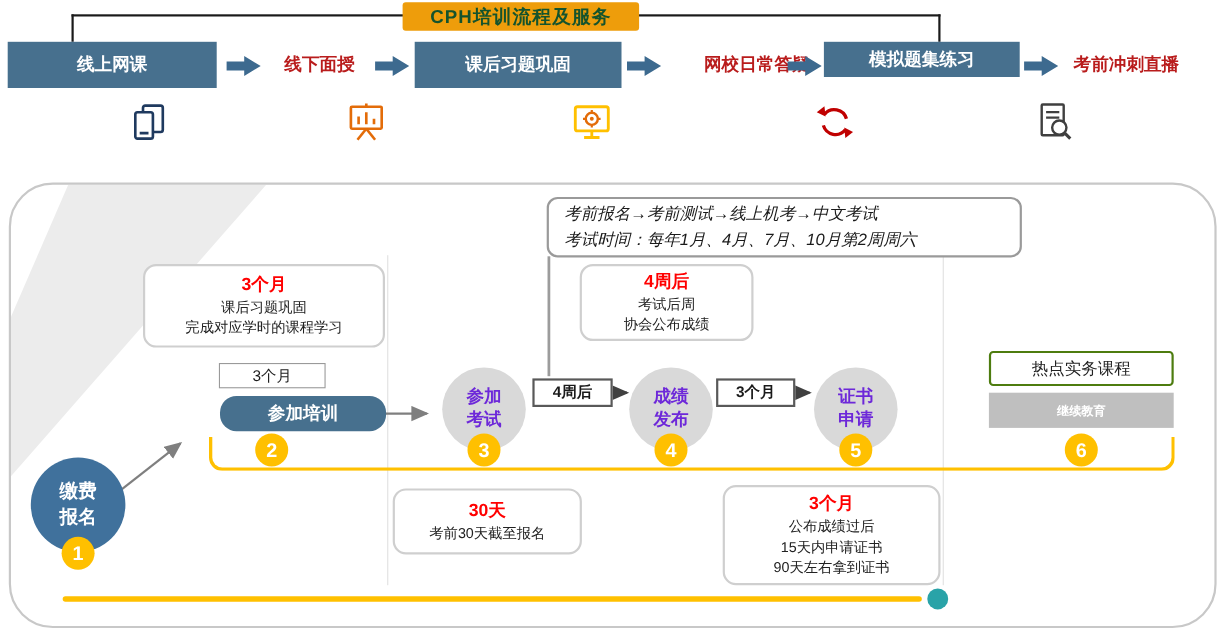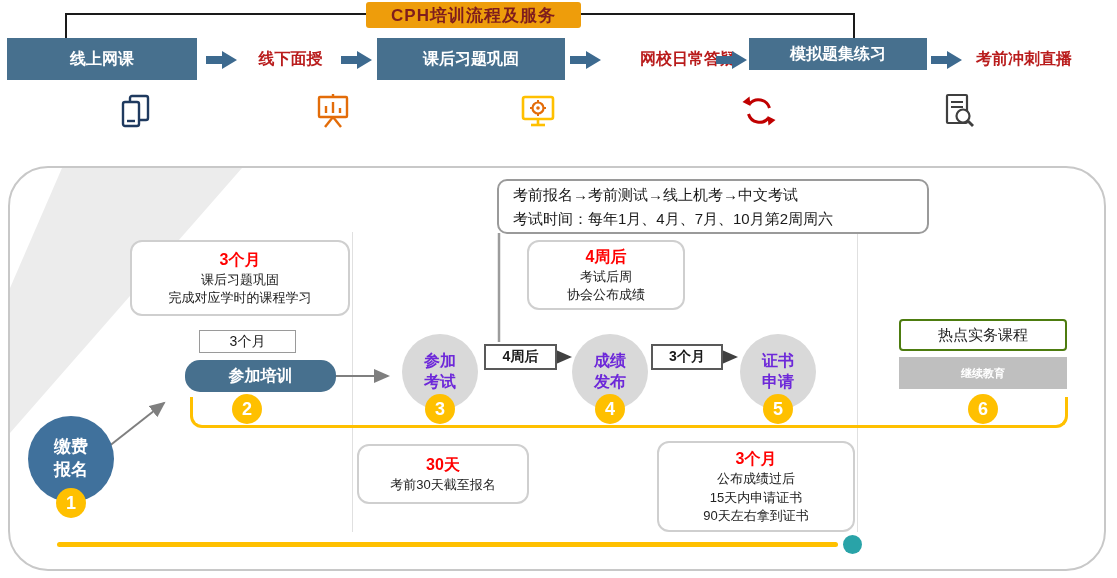--- a/index.html
+++ b/index.html
@@ -5,21 +5,21 @@
   * { margin:0; padding:0; box-sizing:border-box; }
   body { font-family:"Liberation Sans","DejaVu Sans",sans-serif; background:#fff; }
   .page { position:relative; width:1117px; height:578px; background:#fff; overflow:hidden; }
   .abs { position:absolute; }
   .flexc { display:flex; align-items:center; justify-content:center; }
   .col { flex-direction:column; }
 
   
   .bracket-h { height:2px; background:#1a1a1a; }
   .bracket-v { width:2px; background:#1a1a1a; }
-  .title-badge { background:#EE9D0B; color:#7f1d1d; font-weight:bold; font-size:17px; letter-spacing:1px; border-radius:3px; z-index:5; }
+  .title-badge { background:#EE9D0B; color:#14532d; font-weight:bold; font-size:17px; letter-spacing:1px; border-radius:3px; z-index:5; }
   .topbox { background:#47708E; color:#fff; font-weight:bold; font-size:16px; }
   .toptext { color:#b91c1c; font-weight:bold; font-size:16px; }
 
   
   .main-frame { left:8px; top:166px; width:1098px; height:405px; border:2px solid #C8C8C8; border-radius:40px; overflow:hidden; }
   .deco-tri { position:absolute; left:0; top:0; width:260px; height:290px; background:#ECECEC;
               clip-path:polygon(52px 0, 232px 0, 0 265px, 0 120px); }
   .faint-line { width:1px; background:#E0E0E0; z-index:1; }
 
   
@@ -157,21 +157,21 @@
         <path d="M0,0 L8,3.5 L0,7 Z" fill="#404040"></path>
       </marker>
     </defs>
     <line x1="108" y1="447" x2="164" y2="403" stroke="#7F7F7F" stroke-width="2" marker-end="url(#ahGray)"></line>
     <line x1="316" y1="376" x2="388" y2="376" stroke="#7F7F7F" stroke-width="2" marker-end="url(#ahGray)"></line>
     <line x1="559" y1="357" x2="570" y2="357" stroke="#404040" stroke-width="2" marker-end="url(#ahDark)"></line>
     <line x1="725" y1="357" x2="736" y2="357" stroke="#404040" stroke-width="2" marker-end="url(#ahDark)"></line>
     <polyline points="499,233 499,342" stroke="#9C9C9C" stroke-width="2.5" fill="none"></polyline>
   </svg>
 
-  <div class="abs exam-box" style="left:497px; top:179px; width:432px; height:55px;">
+  <div class="abs exam-box" style="left:497px; top:179px; width:432px; height:55px;font-style:italic;">
     <div>考前报名→考前测试→线上机考→中文考试</div>
     <div>考试时间：每年1月、4月、7月、10月第2周周六</div>
   </div>
 
   <div class="abs callout" style="left:130px; top:240px; width:220px; height:76px;">
     <div class="hl">3个月</div>
     <div class="body">课后习题巩固</div>
     <div class="body">完成对应学时的课程学习</div>
   </div>
 
@@ -195,21 +195,21 @@
 
   <div class="abs yellow-bracket"></div>
 
   <div class="abs blue-circle flexc col" style="left:28px; top:416px; width:86px; height:86px;">
     <span>缴费</span>
     <span>报名</span>
   </div>
   <div class="abs num-badge flexc" style="left:56px; top:488px;">1</div>
 
   <div class="abs plain-box flexc" style="left:199px; top:330px; width:97px; height:23px;">3个月</div>
-  <div class="abs blue-box flexc" style="left:185px; top:360px; width:151px; height:32px;border-radius:15px;">参加培训</div>
+  <div class="abs blue-box flexc" style="left:200px; top:360px; width:151px; height:32px;border-radius:15px;">参加培训</div>
   <div class="abs num-badge flexc" style="left:232px; top:394px;">2</div>
 
   <div class="abs gray-circle flexc col" style="left:402px; top:334px; width:76px; height:76px;">
     <span>参加</span>
     <span>考试</span>
   </div>
   <div class="abs num-badge flexc" style="left:425px; top:394px;">3</div>
 
   <div class="abs gap-box flexc" style="left:484px; top:344px; width:73px; height:26px;">4周后</div>
 

